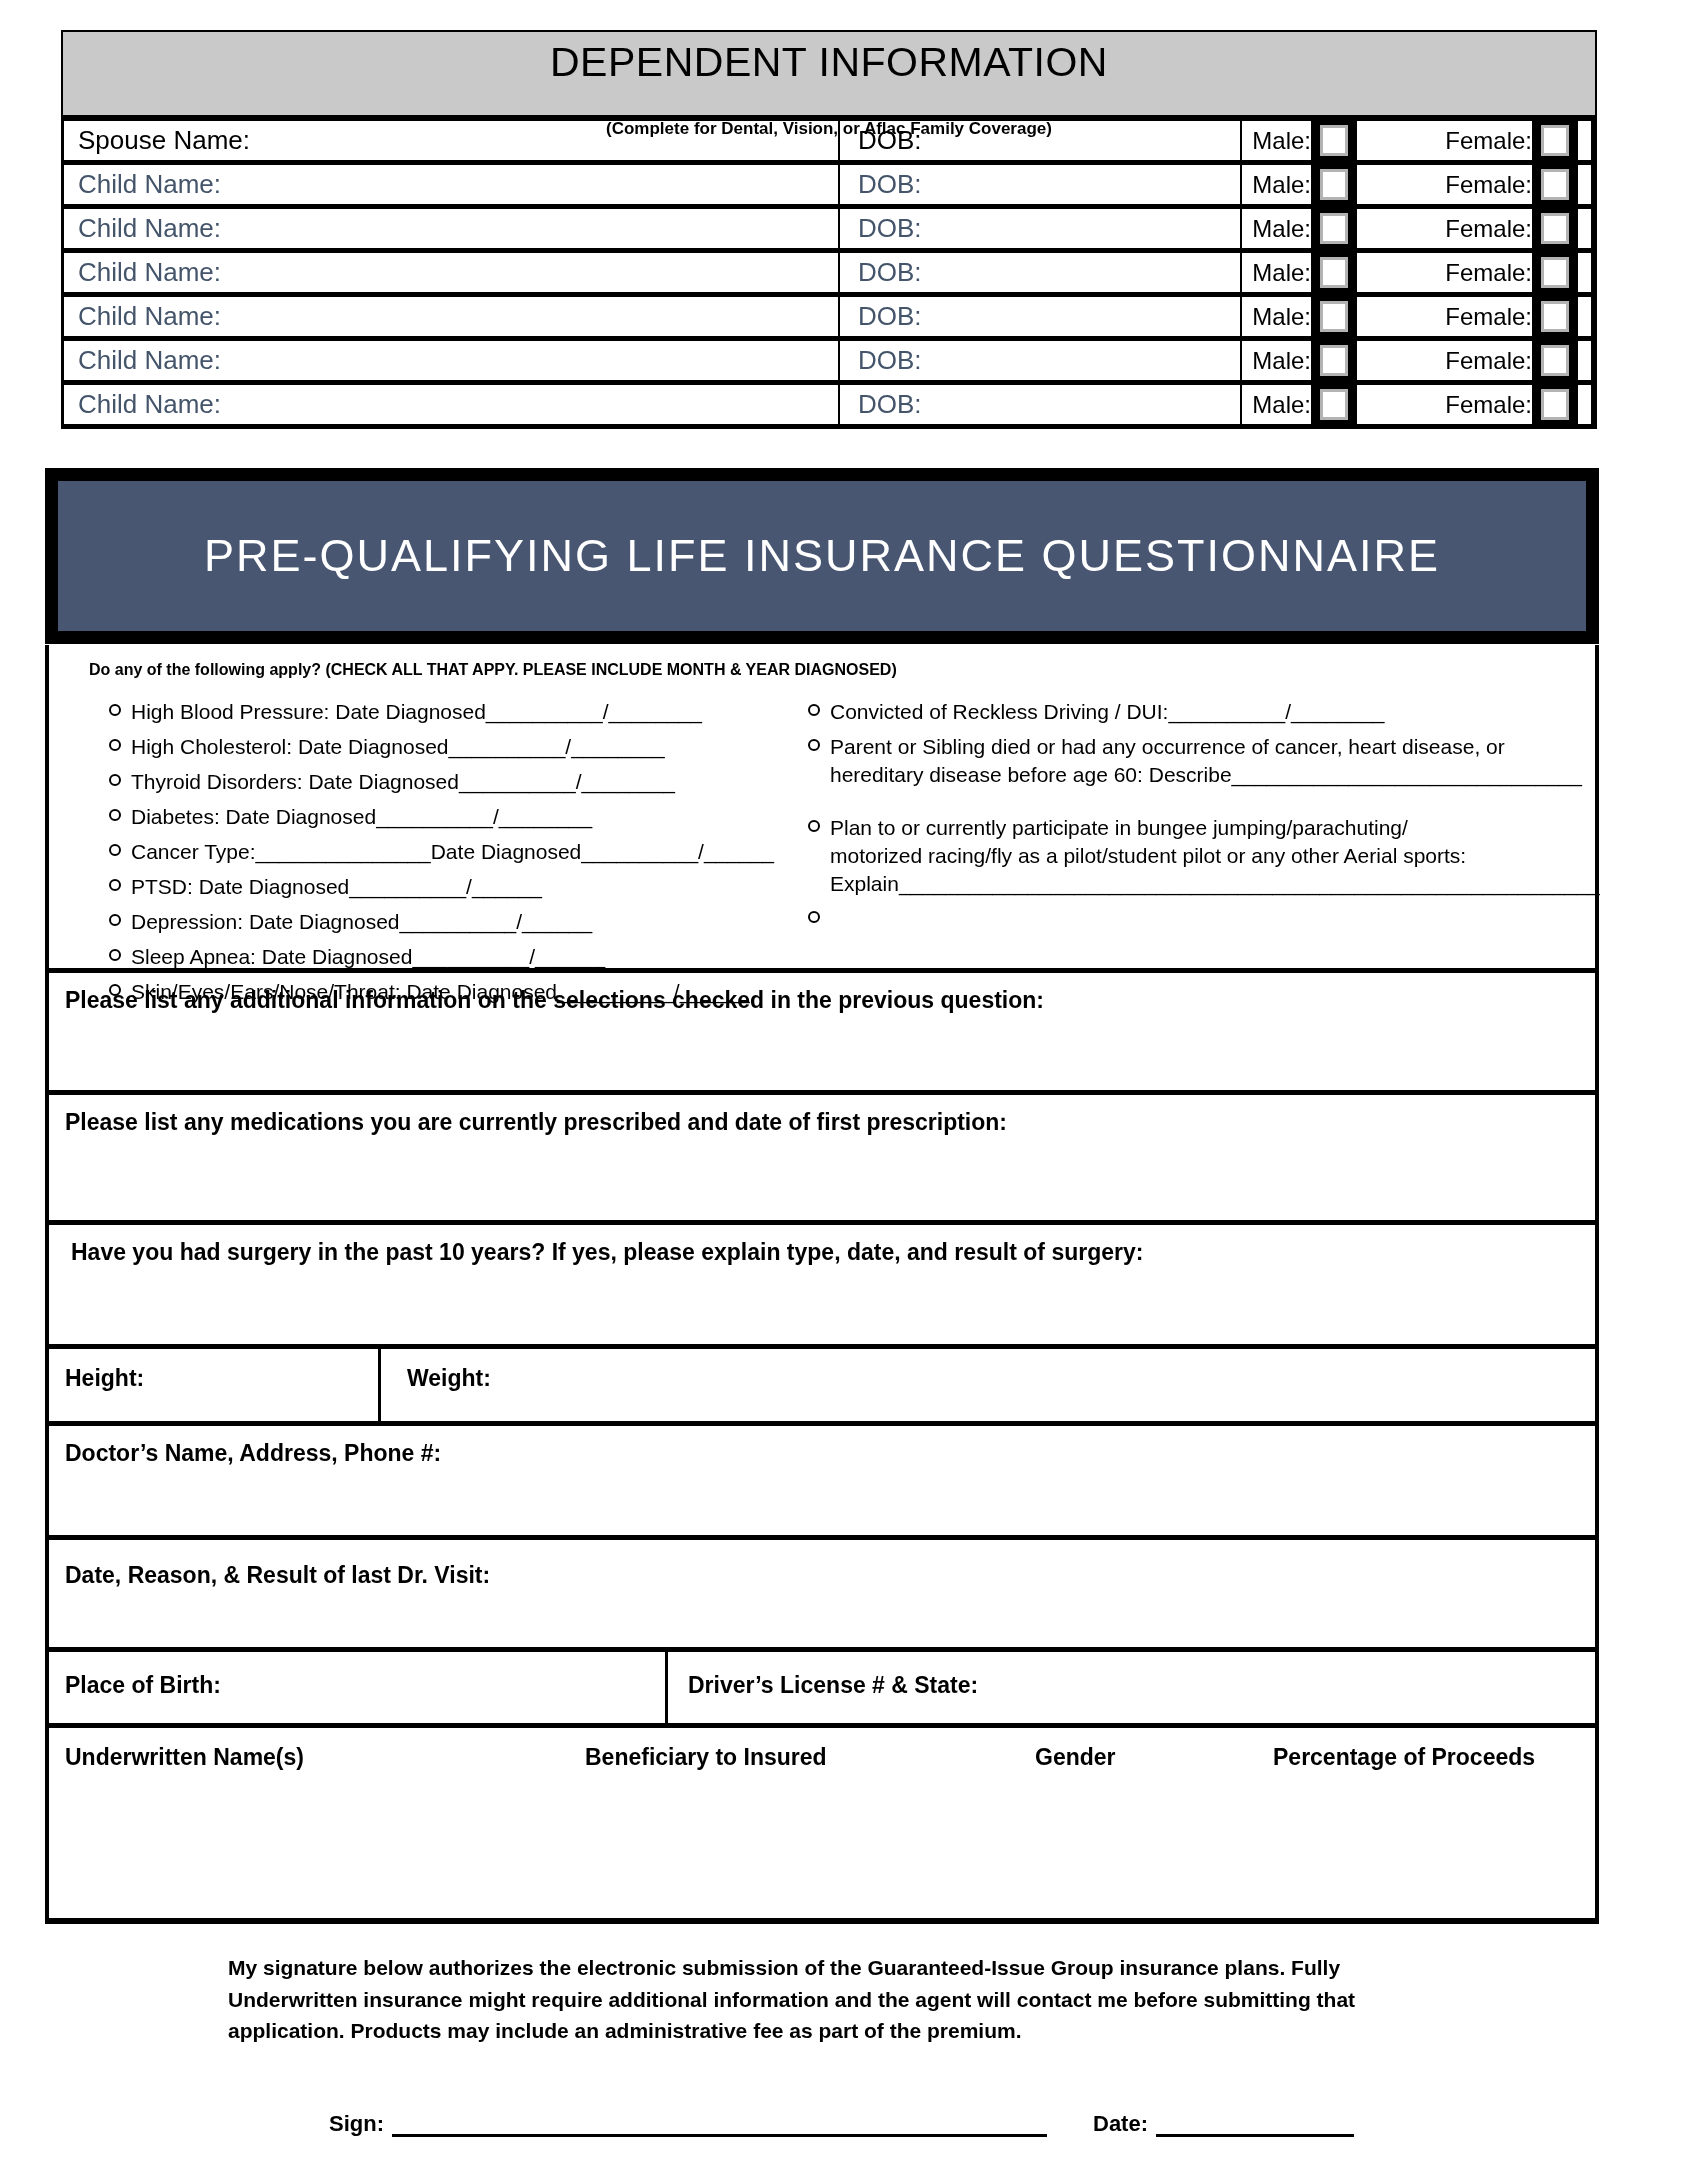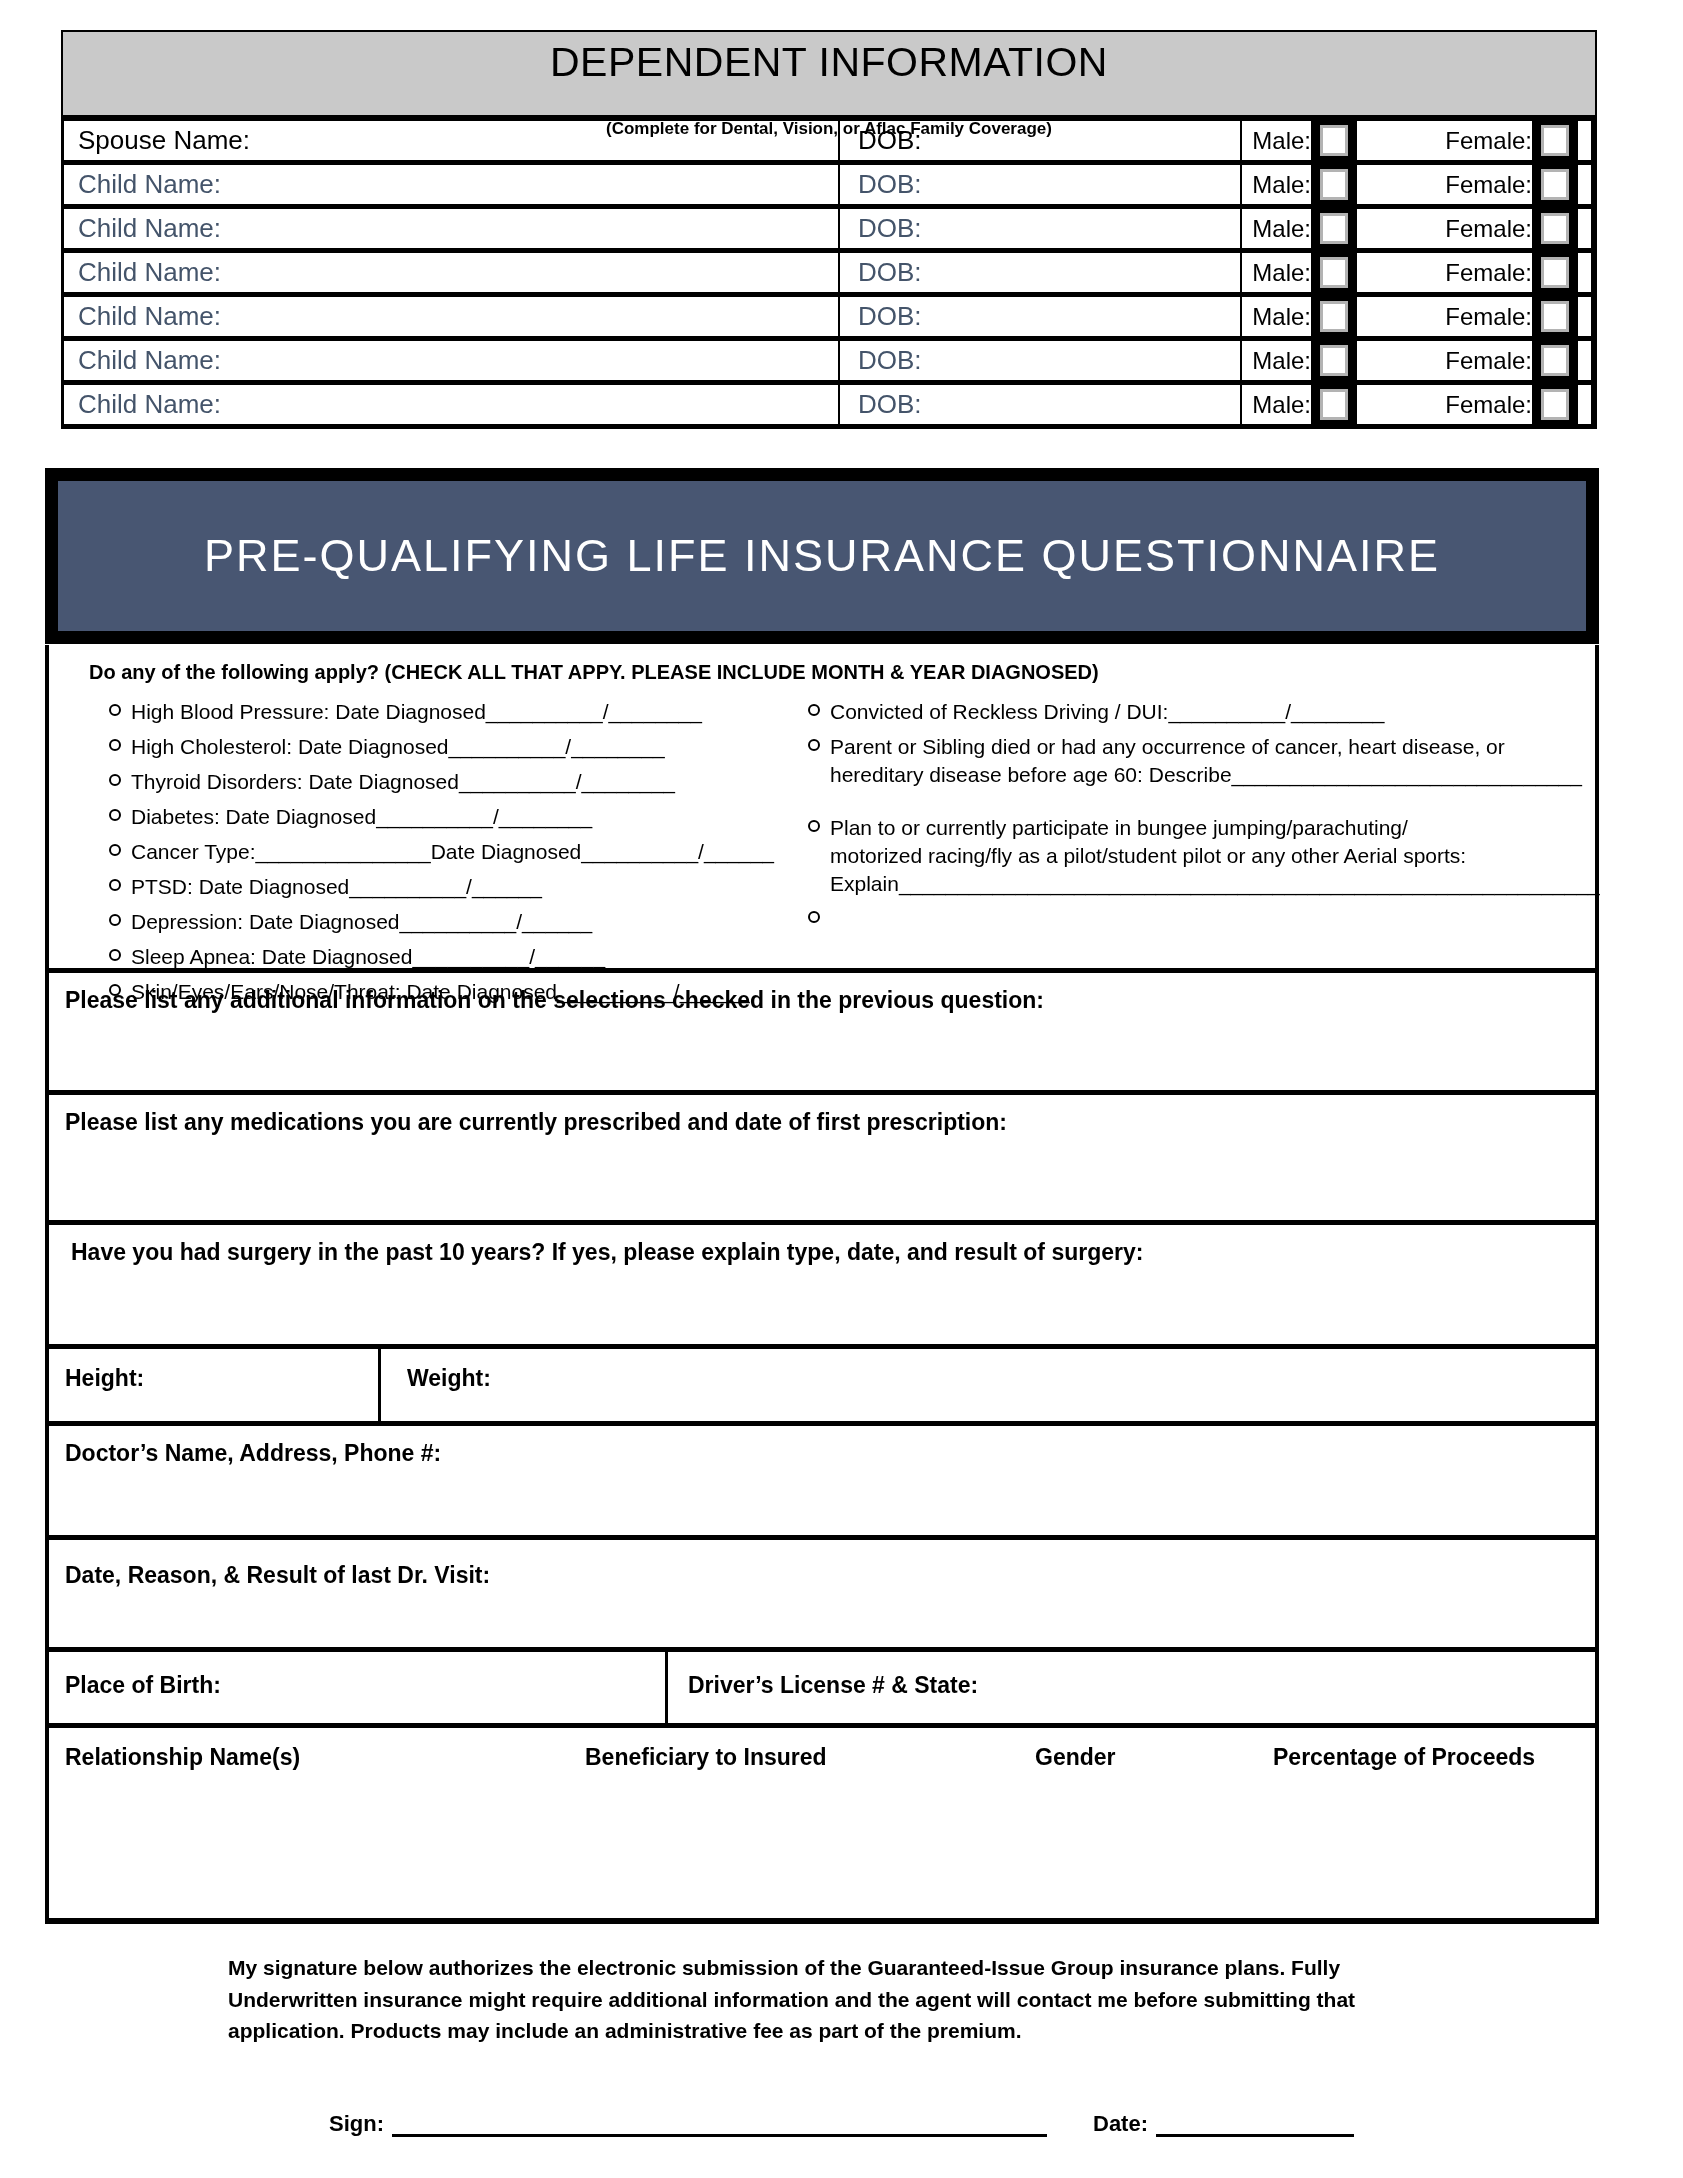--- a/index.html
+++ b/index.html
@@ -48,21 +48,21 @@
   .sec-a { height:328px; }
   .sec-b { height:122px; }
   .sec-c { height:130px; }
   .sec-d { height:124px; }
   .sec-e { height:77px;  display:flex; }
   .sec-f { height:114px; }
   .sec-g { height:112px; }
   .sec-h { height:76px;  display:flex; }
   .sec-i { height:170px; border-bottom:none; }
 
-  .apply-heading { position:absolute; left:40px; top:16px; font-size:20px; font-weight:bold; }
+  .apply-heading { position:absolute; left:40px; top:16px; font-size:16px; font-weight:bold; }
   .col-list { position:absolute; top:53px; }
   .col-left  { left:48px;  width:693px; }
   .col-right { left:747px; width:792px; }
   .chk-item { display:flex; margin-bottom:7px; }
   .chk-item.gap-top { margin-top:25px; }
   .bullet {
     width:12px; height:12px; border:2px solid #000; border-radius:50%;
     margin:6px 10px 0 12px; flex:0 0 auto; background:#fff;
   }
   .chk-text { font-size:21px; line-height:28px; }
@@ -324,21 +324,21 @@
   <div class="q-sec sec-h">
     <div class="h-cell h-pob">
       <span>Place of Birth:</span>
     </div>
     <div class="h-cell h-dl">
       <span>Driver’s License # &amp; State:</span>
     </div>
   </div>
 
   <div class="q-sec sec-i">
-    <span class="ben-head ben-1">Relationship Name(s)</span>
+    <span class="ben-head ben-1">Underwritten Name(s)</span>
     <span class="ben-head ben-2">Beneficiary to Insured</span>
     <span class="ben-head ben-3">Gender</span>
     <span class="ben-head ben-4">Percentage of Proceeds</span>
     <div class="fill-area" style="top:54px;"></div>
   </div>
 
 </div>
 
 <div class="sig-paragraph">My signature below authorizes the electronic submission of the Guaranteed-Issue Group insurance plans.  Fully Underwritten insurance might require additional information and the agent will contact me before submitting that application.  Products may include an administrative fee as part of the premium.</div>
 

